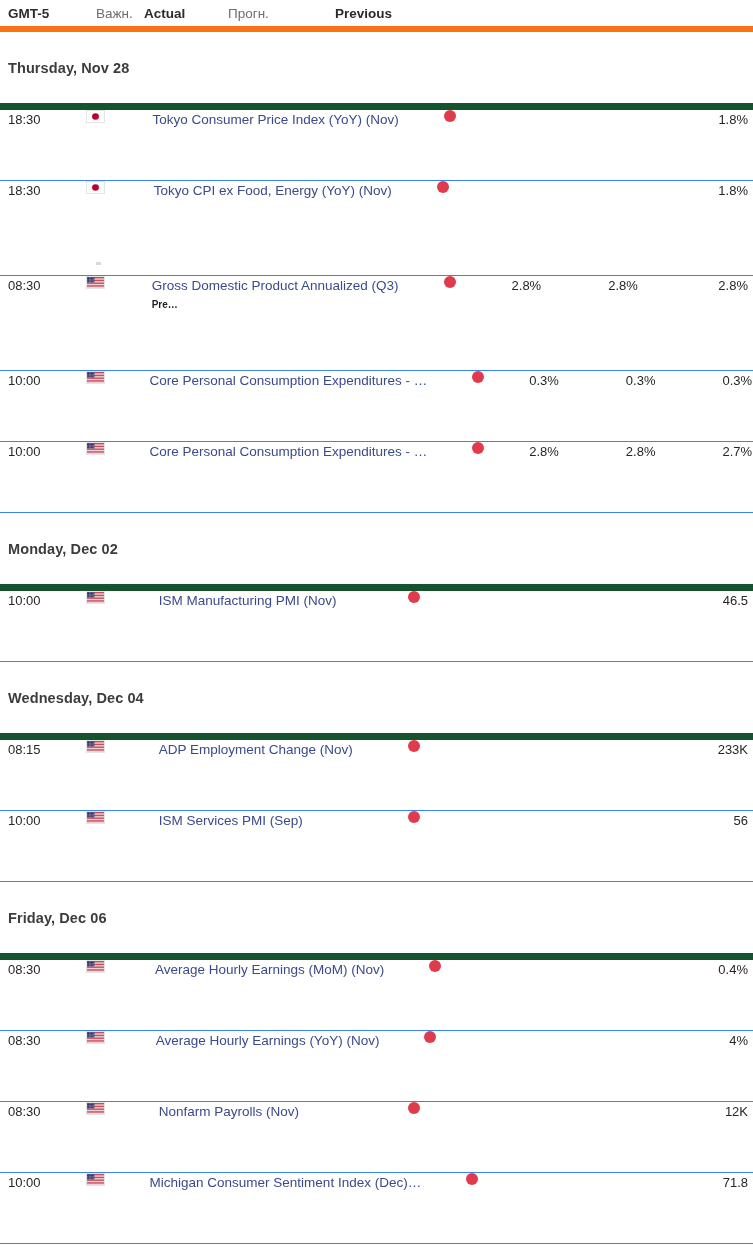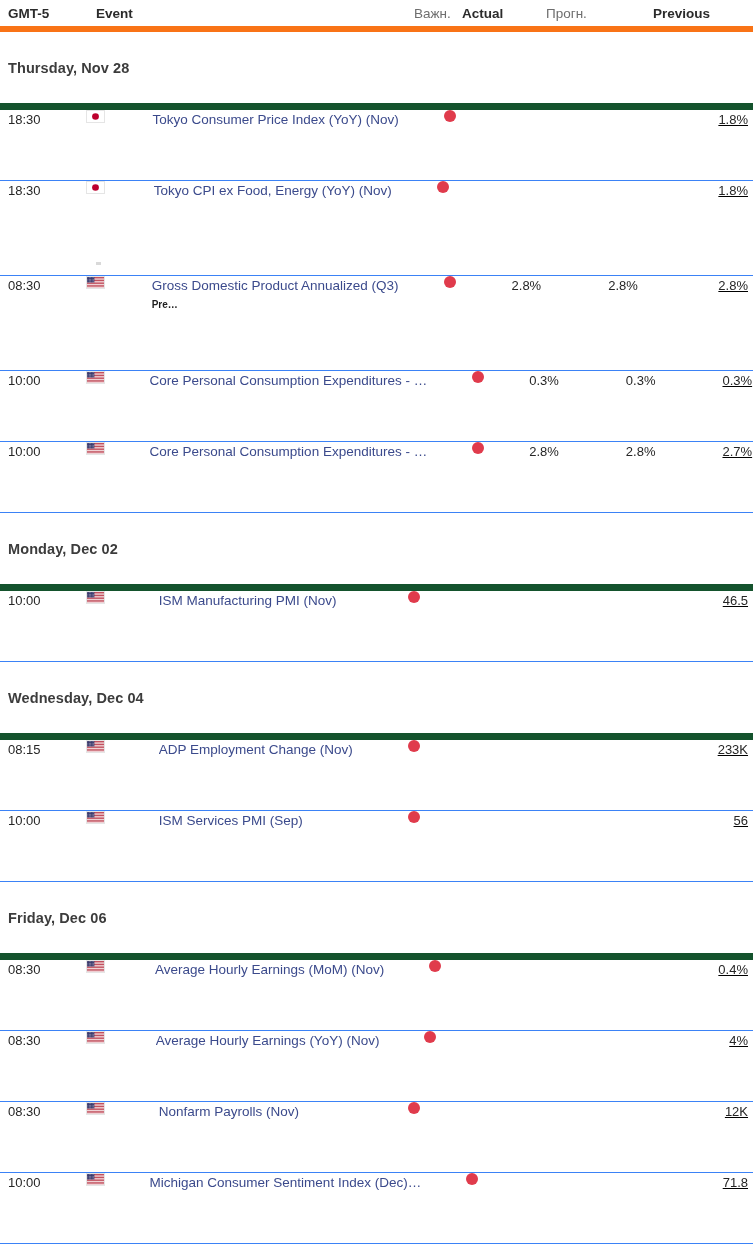--- a/index.html
+++ b/index.html
@@ -117,21 +117,21 @@
     flex: 0 0 auto;
   }
 
   .val {
     font-size: 13px;
     color: #262626;
     white-space: nowrap;
   }
   .event-row .col-actual { text-align: right; padding-right: 22px; }
   .event-row .col-fcast  { text-align: right; padding-right: 22px; }
-  .event-row .col-prev   { text-align: right; padding-right: 5px; text-decoration: underline; }
+  .event-row .col-prev   { text-align: right; padding-right: 5px; }
 
   .artifact {
     position: absolute;
     left: 96px;
     top: 262px;
     width: 5px;
     height: 3px;
     background: #b9b9b9;
     opacity: 0.55;
   }
@@ -139,23 +139,20 @@
 </head>
 <body>
 
 <div class="calendar">
 
   <div class="head">
     <div class="col-time">
       <span class="th-strong">GMT-5</span>
     </div>
     <div class="col-flag"></div>
-    <div class="col-event">
-      <span class="th-strong">Event</span>
-    </div>
     <div class="col-imp">
       <span class="th-muted">Важн.</span>
     </div>
     <div class="col-actual">
       <span class="th-strong">Actual</span>
     </div>
     <div class="col-fcast">
       <span class="th-muted">Прогн.</span>
     </div>
     <div class="col-prev">

